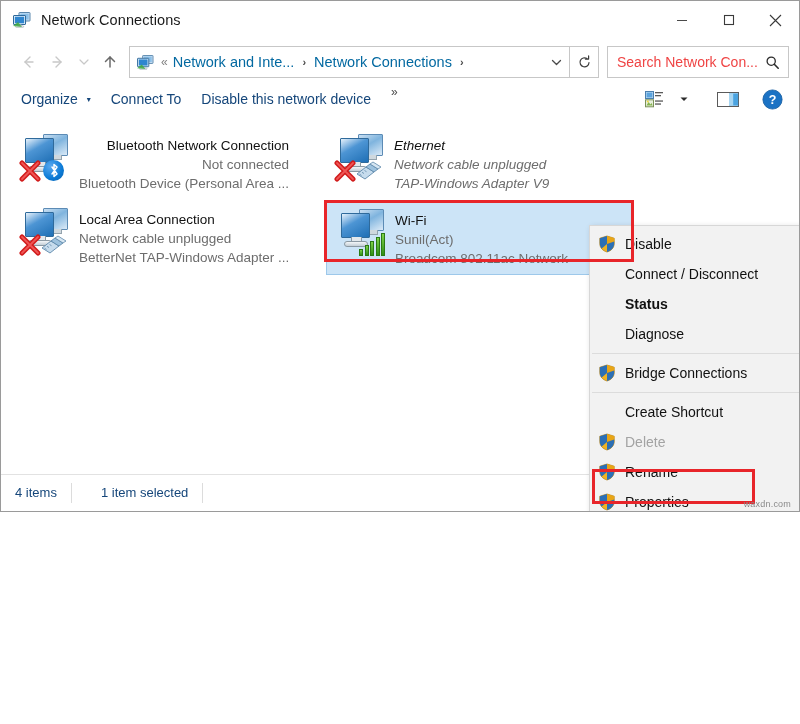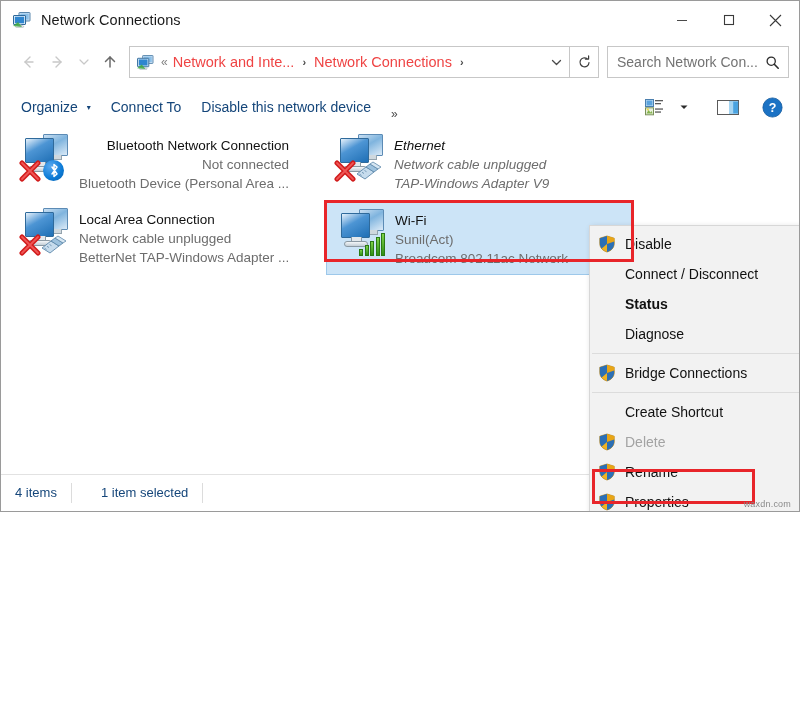--- a/index.html
+++ b/index.html
@@ -94,21 +94,21 @@
     flex: 0 0 auto;
   }
   .crumb-sep-dbl {
     color: #808080;
     font-size: 12px;
     margin: 0 5px 0 7px;
     flex: 0 0 auto;
   }
   .crumb {
     font-size: 14.5px;
-    color: #ef4444;
+    color: #0369a1;
     white-space: nowrap;
     flex: 0 0 auto;
   }
   .crumb-chev {
     color: #4a4a4a;
     font-size: 11px;
     margin: 0 8px;
     flex: 0 0 auto;
     font-weight: bold;
   }
@@ -141,42 +141,42 @@
     margin-right: 10px;
     border: 1px solid #c7c7c7;
     background: #fff;
     display: flex;
     align-items: center;
     flex: 0 0 auto;
   }
   .search-ph {
     margin-left: 9px;
     font-size: 14px;
-    color: #737373;
+    color: #ef4444;
     white-space: nowrap;
     overflow: hidden;
   }
   .search-ico {
     margin-left: auto;
     margin-right: 8px;
     color: #2b2b2b;
     display: flex;
     align-items: center;
   }
 
   
   .cmdbar {
     position: absolute;
     left: 0; top: 84px;
     width: 100%;
     height: 36px;
     background: #ffffff;
     border-bottom: 1px solid #e2e2e2;
     display: flex;
-    align-items: flex-end;
+    align-items: flex-start;
   }
   .cmd-item {
     font-size: 14px;
     color: #15467a;
     padding: 0 10px;
     height: 28px;
     line-height: 28px;
     white-space: nowrap;
   }
   .cmd-item.first { margin-left: 10px; }

